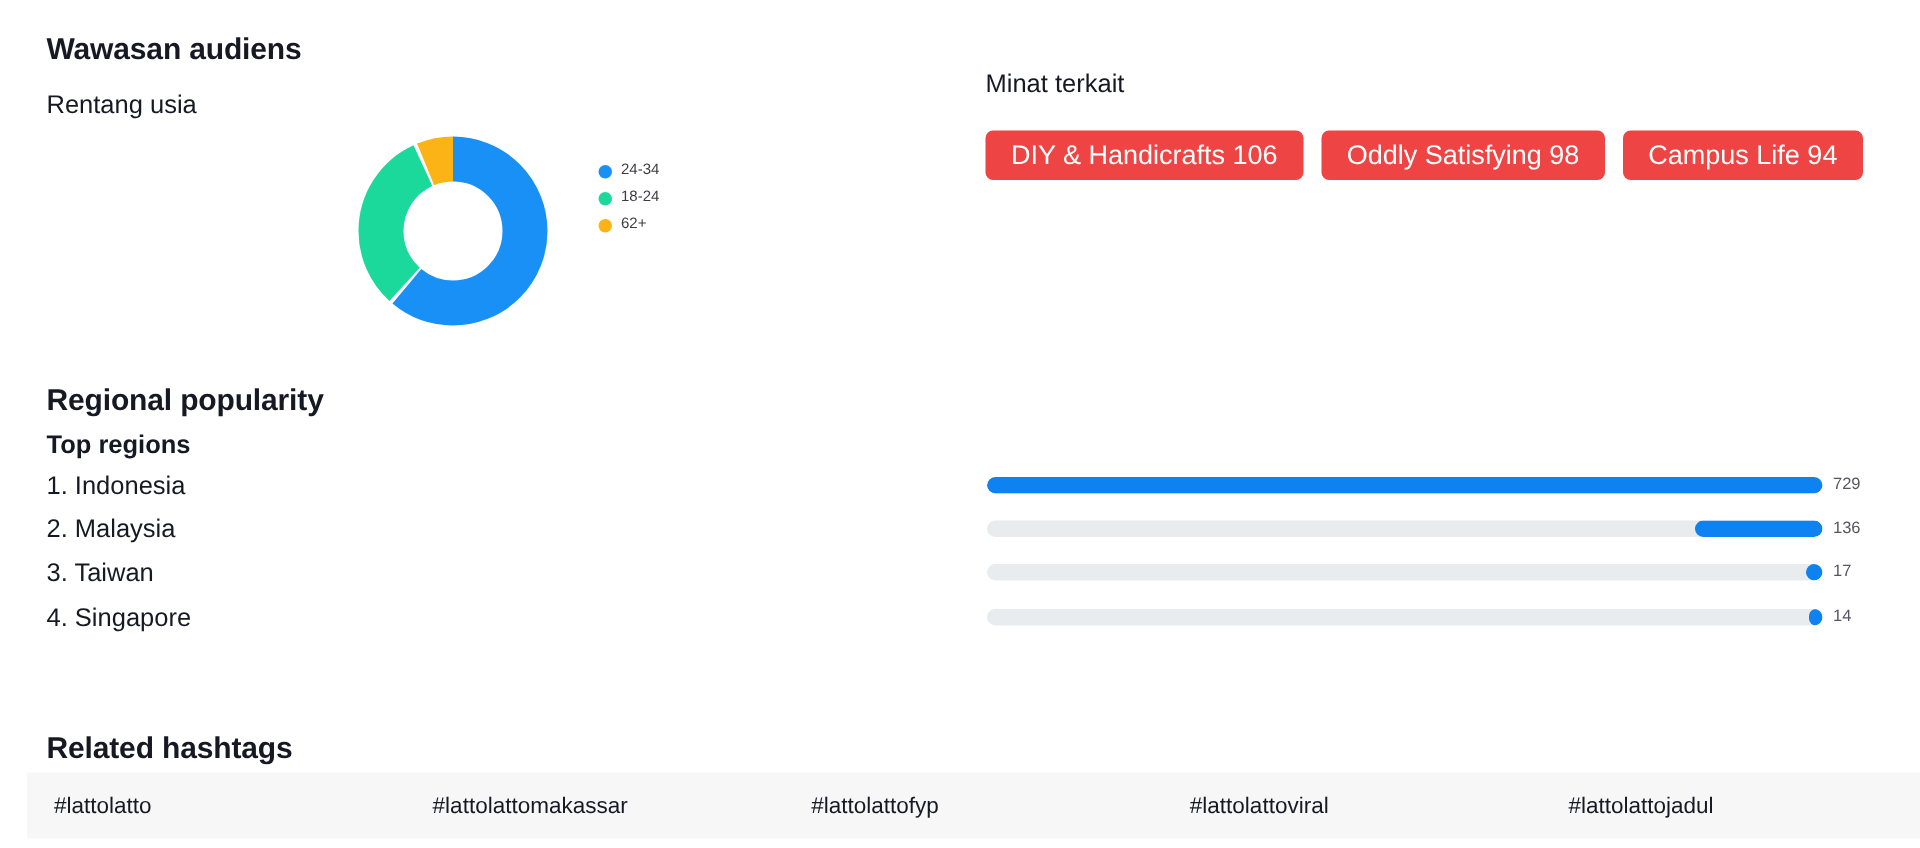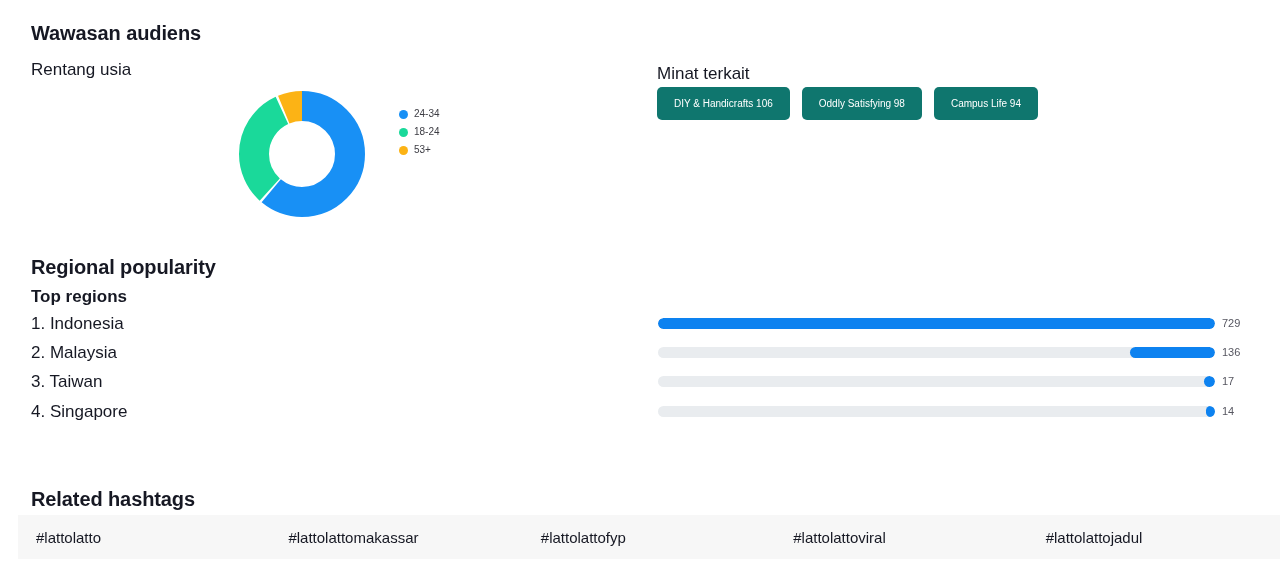--- a/index.html
+++ b/index.html
@@ -33,21 +33,21 @@
   .h-sub-bold {
     position: absolute;
     font-size: 17px;
     font-weight: 700;
     color: #161823;
     white-space: nowrap;
   }
 
   #title-wawasan   { left: 31px; top: 22px; }
   #title-rentang   { left: 31px; top: 60px; }
-  #title-minat     { left: 657px; top: 64px; }
+  #title-minat     { left: 657px; top: 46px; }
   #title-regional  { left: 31px; top: 256px; }
   #title-topreg    { left: 31px; top: 287px; }
   #title-hashtags  { left: 31px; top: 488px; }
 
   
   .donut-wrap {
     position: absolute;
     left: 238px; top: 90px;
     width: 128px; height: 128px;
   }
@@ -81,23 +81,23 @@
   
   .tags {
     position: absolute;
     left: 657px; top: 87px;
     display: flex;
     gap: 12px;
   }
   .tag {
     height: 33px;
     border-radius: 5px;
-    background: #0f766e;
+    background: #ef4444;
     color: #ffffff;
-    font-size: 10px;
+    font-size: 18px;
     display: flex;
     align-items: center;
     justify-content: center;
     padding: 0 17px;
     white-space: nowrap;
     cursor: pointer;
     border: none;
     font-family: "Liberation Sans", sans-serif;
   }
 
@@ -196,21 +196,21 @@
     <div class="legend-row">
       <span class="legend-dot" style="background:#1890f5"></span>
       <span class="legend-label">24-34</span>
     </div>
     <div class="legend-row">
       <span class="legend-dot" style="background:#1ad99a"></span>
       <span class="legend-label">18-24</span>
     </div>
     <div class="legend-row">
       <span class="legend-dot" style="background:#fcb315"></span>
-      <span class="legend-label">53+</span>
+      <span class="legend-label">62+</span>
     </div>
   </div>
 
   <div class="h-sub" id="title-minat">Minat terkait</div>
 
   <div class="tags">
     <button class="tag">DIY &amp; Handicrafts 106</button>
     <button class="tag">Oddly Satisfying 98</button>
     <button class="tag">Campus Life 94</button>
   </div>

